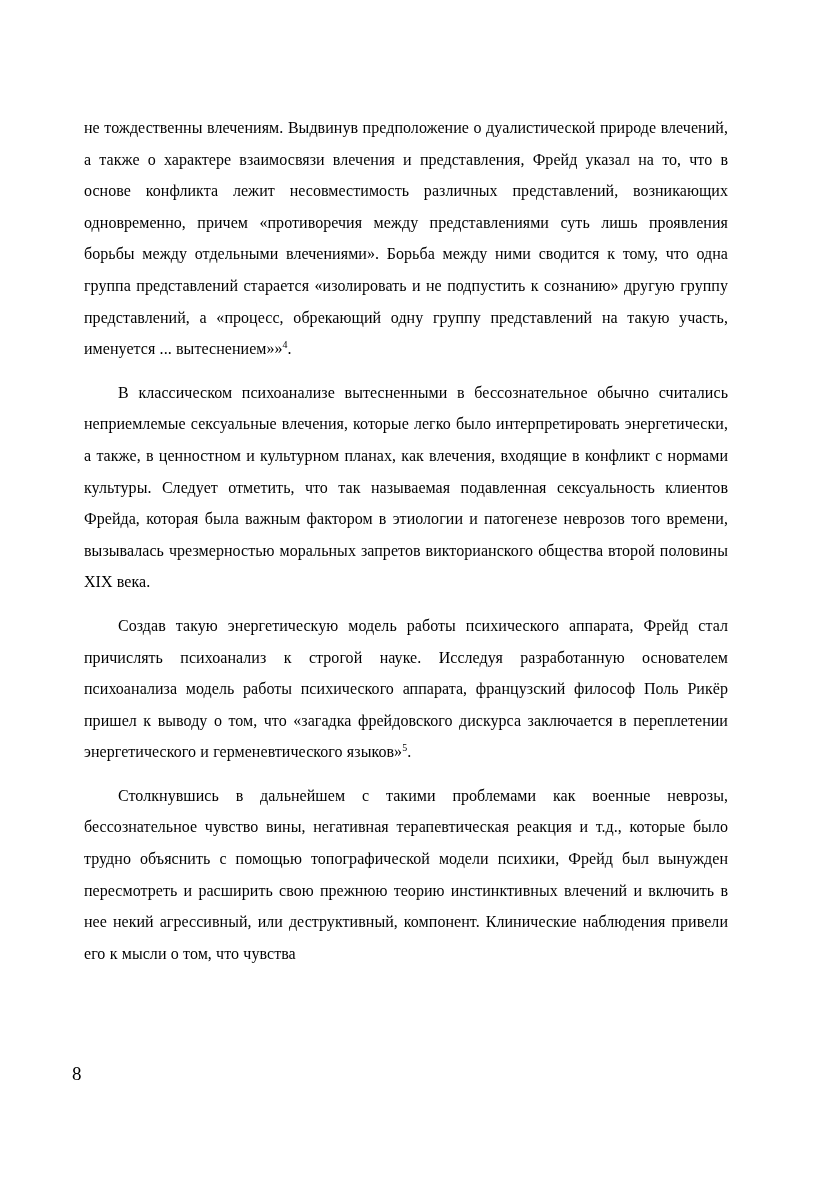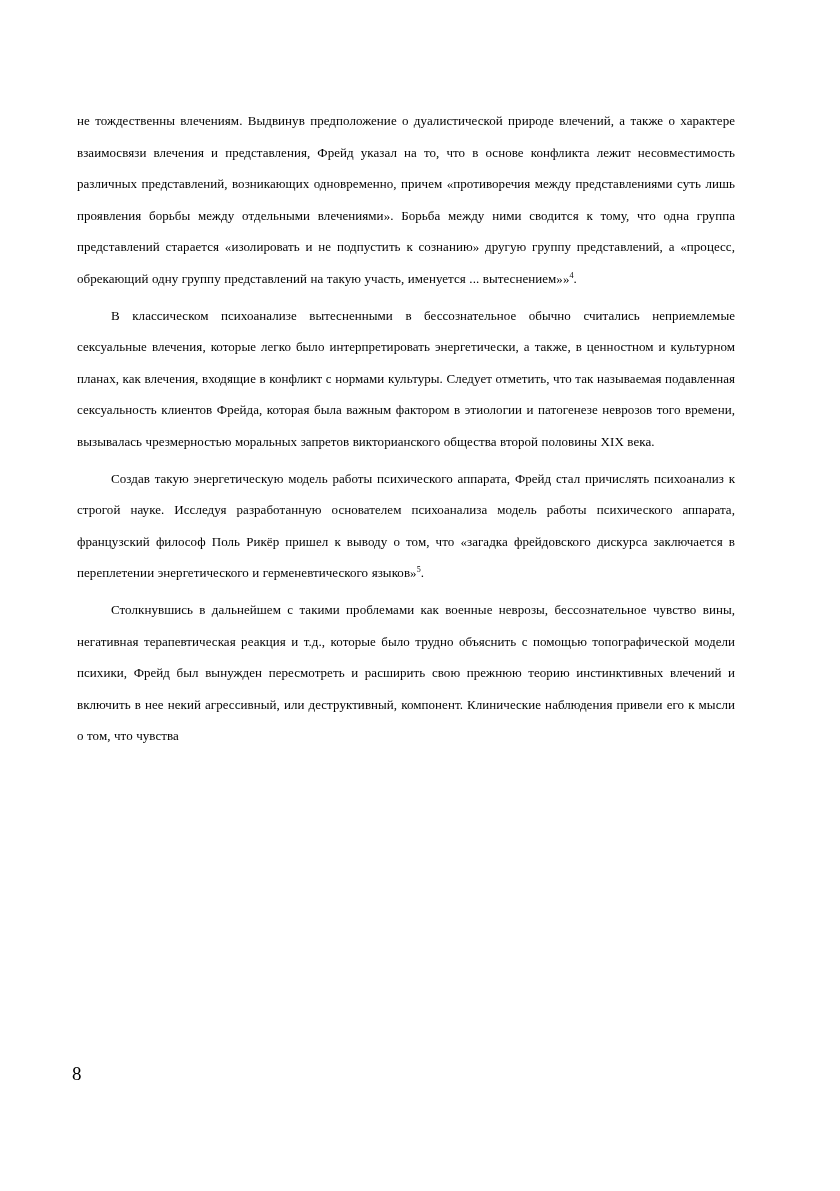--- a/index.html
+++ b/index.html
@@ -23,22 +23,22 @@
     height: 1191px;
     background: #ffffff;
   }
   .text-block {
     position: absolute;
     left: 72px;
     top: 100px;
     width: 668px;
   }
   .para {
-    margin: 5px;
-    font-size: 13px;
+    margin: 12px;
+    font-size: 16px;
     line-height: 31.6px;
     text-align: justify;
     text-justify: inter-word;
     letter-spacing: 0.05px;
     word-spacing: 0.2px;
     hyphens: manual;
     font-family: Liberation Serif, serif;
   }
   .para.indent {
     text-indent: 34px;

